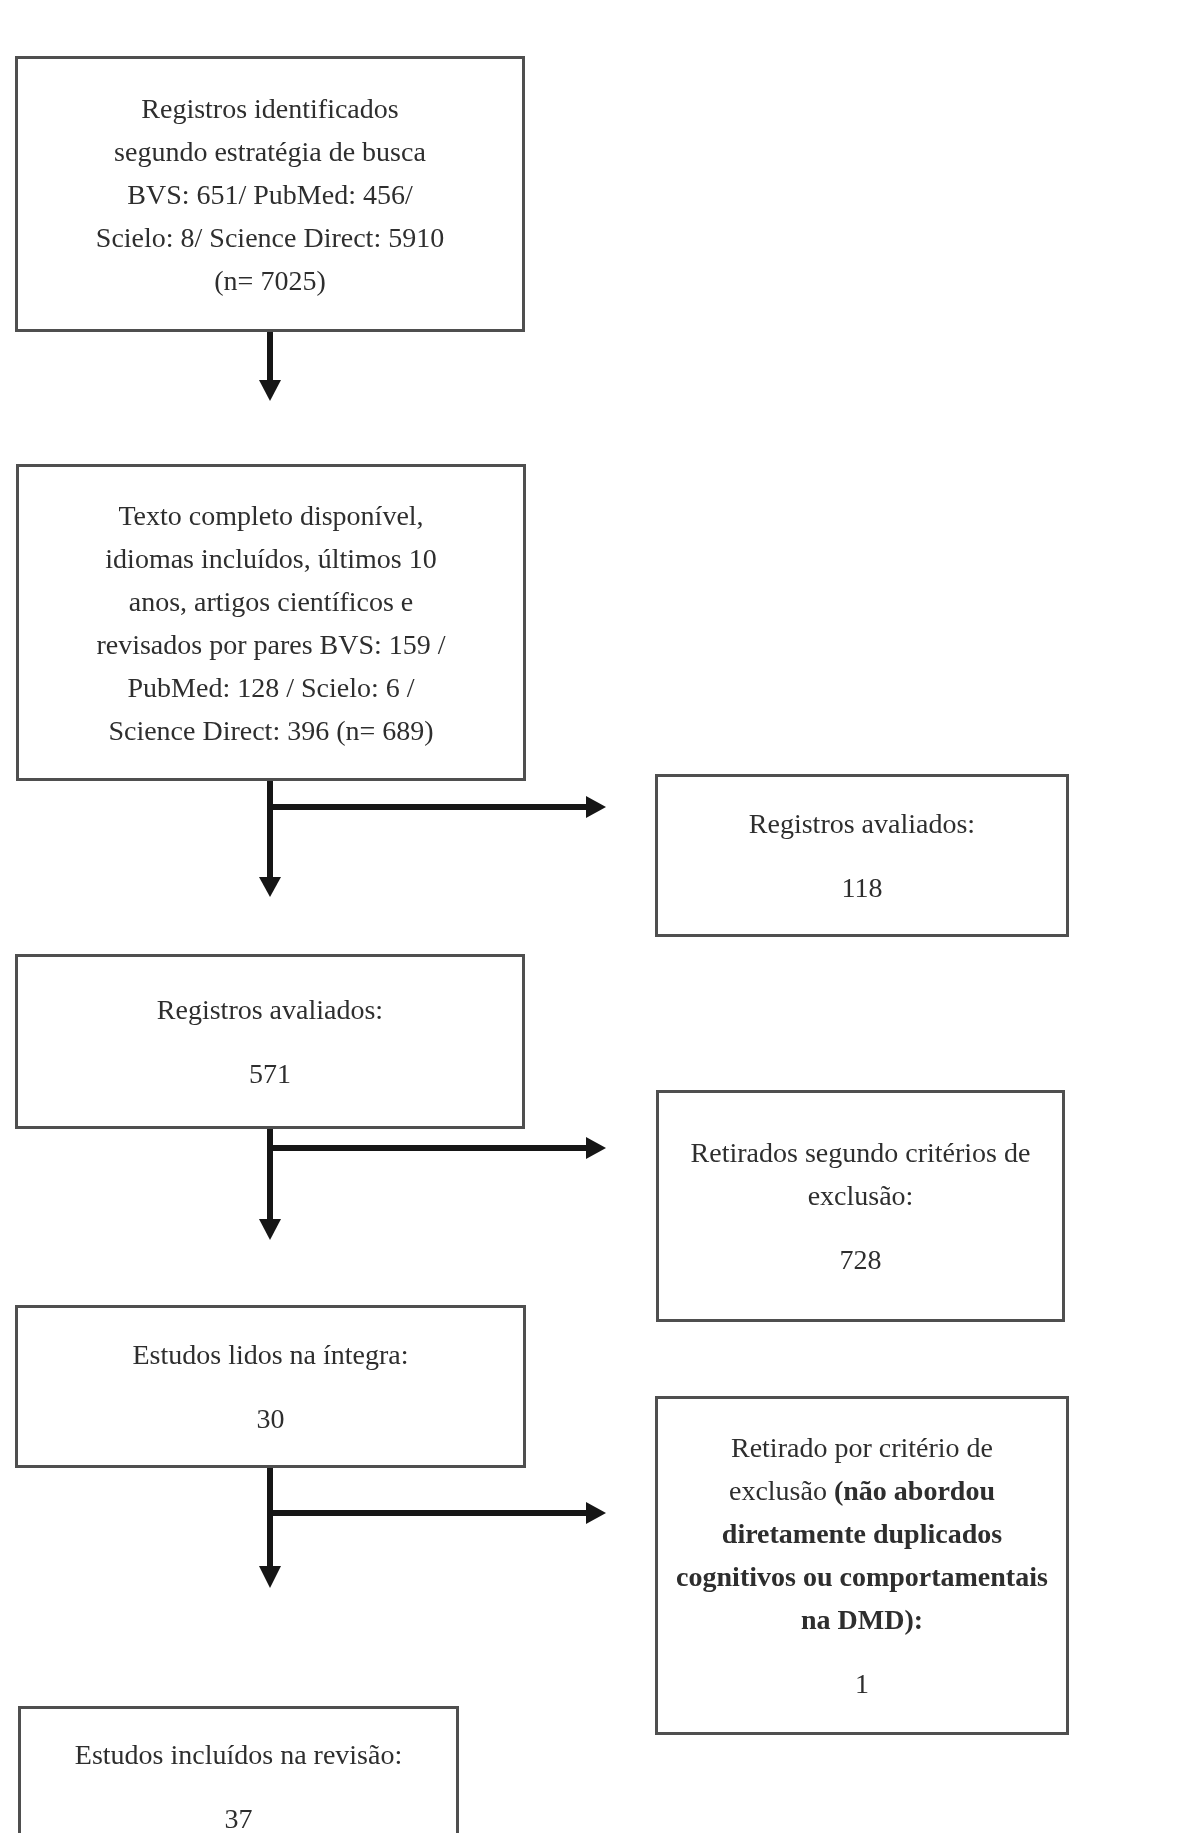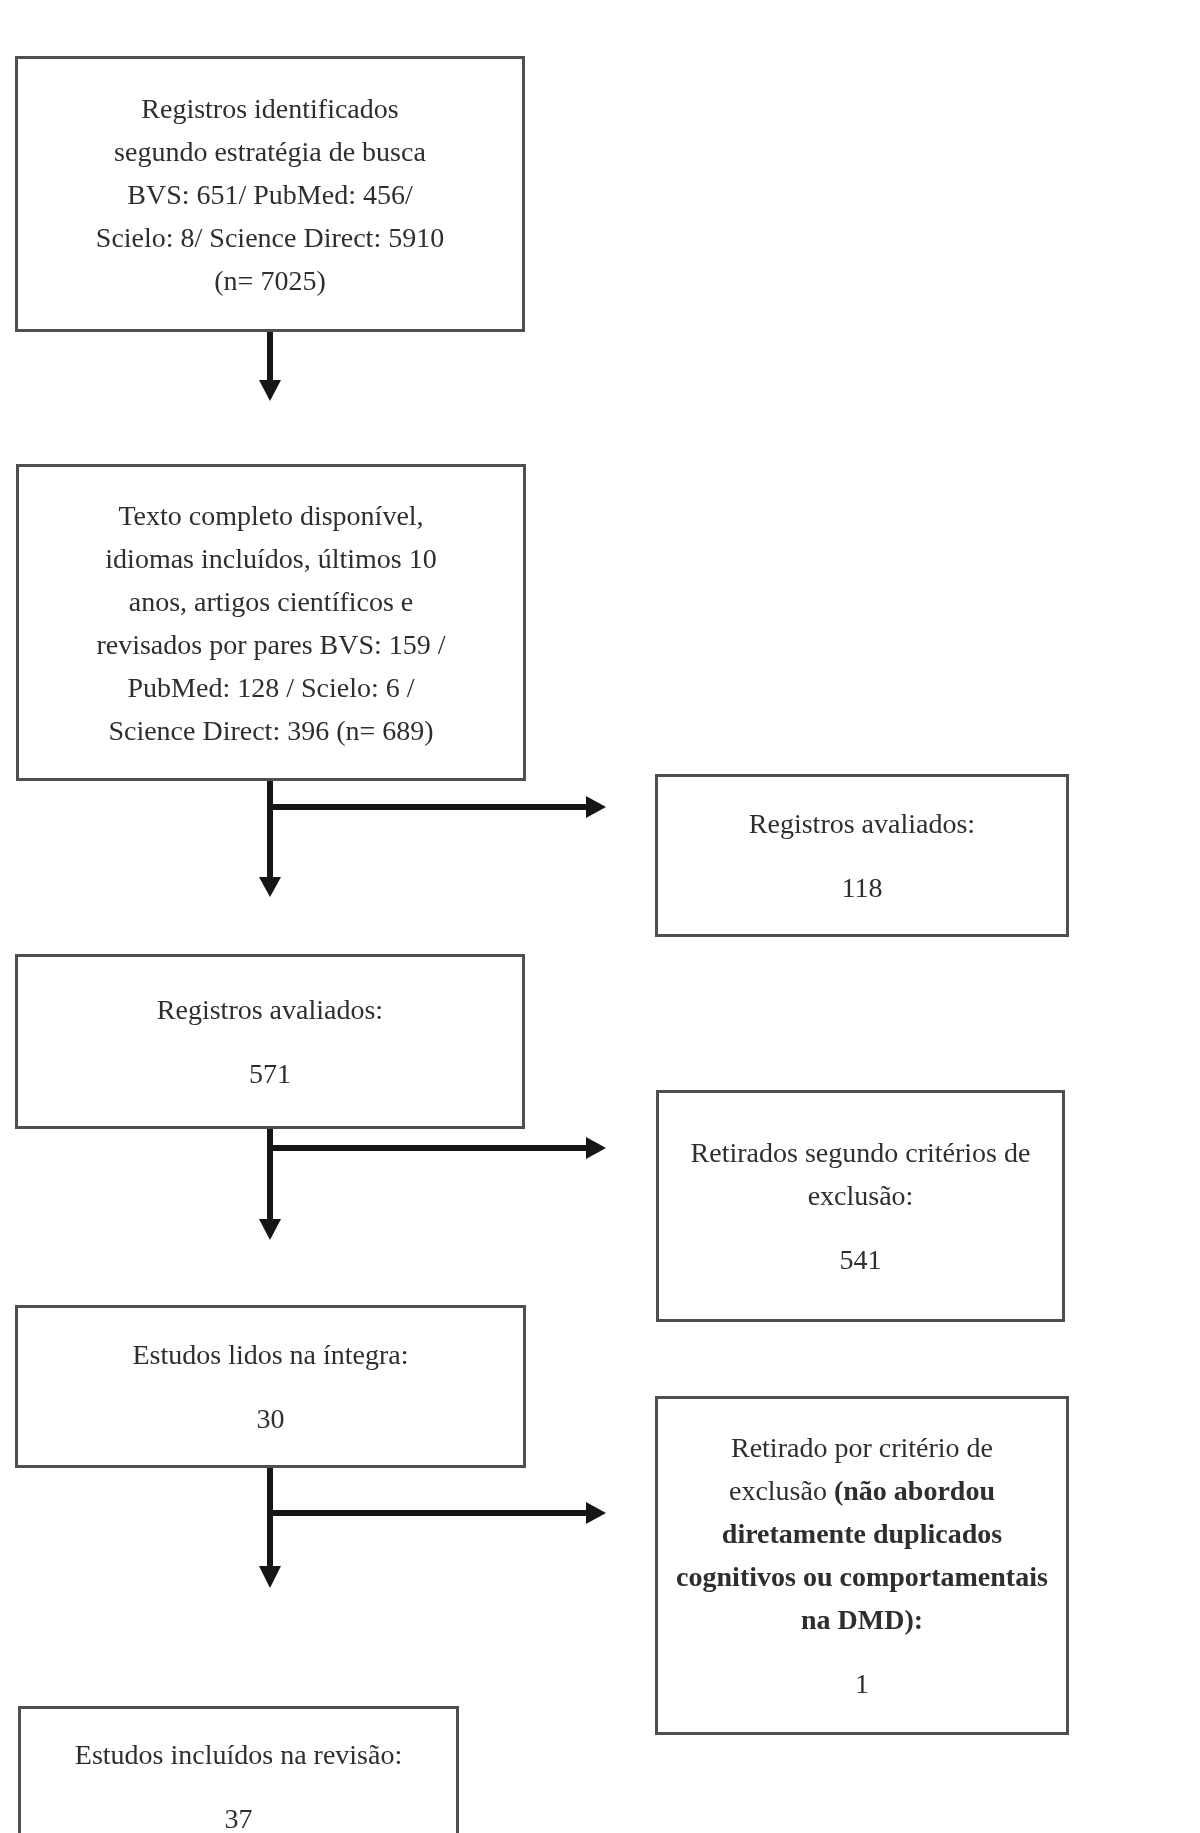--- a/index.html
+++ b/index.html
@@ -118,21 +118,21 @@
   </div>
 
   <div class="box" style="left:655px;top:730px;width:414px;height:163px">
     <div class="box-text">Registros avaliados:</div>
     <div class="box-value">118</div>
   </div>
 
   <div class="box" style="left:656px;top:1046px;width:409px;height:232px">
     <div class="box-text">Retirados segundo critérios de
 exclusão:</div>
-    <div class="box-value">541</div>
+    <div class="box-value">728</div>
   </div>
 
   <div class="box" style="left:655px;top:1352px;width:414px;height:339px">
     <div class="box-text"><span>Retirado por critério de
 exclusão </span><b>(não abordou
 diretamente duplicados
 cognitivos ou comportamentais
 na DMD):</b></div>
     <div class="box-value">1</div>
   </div>

